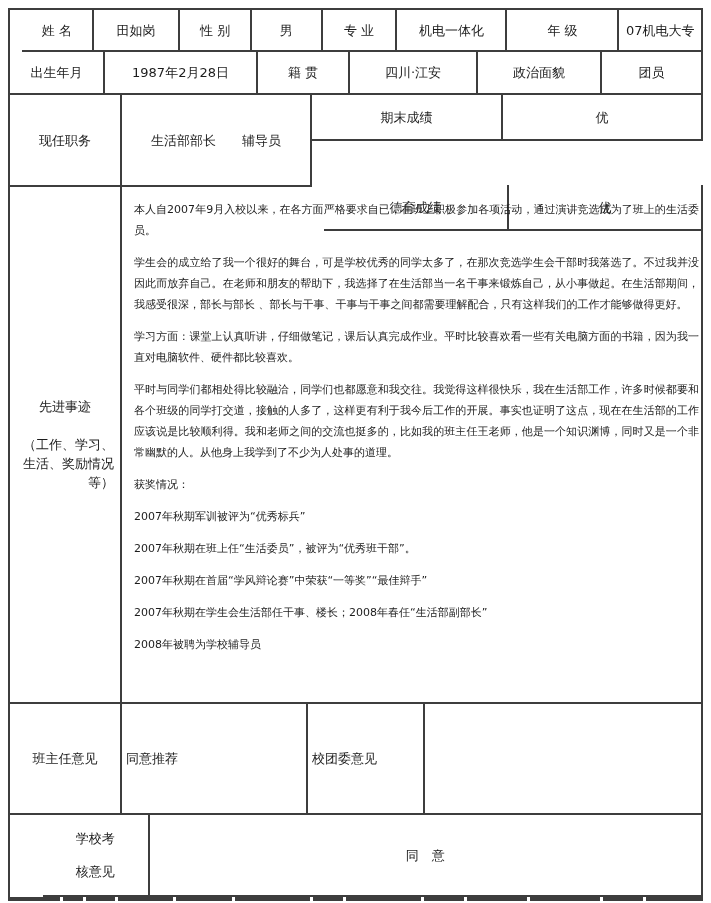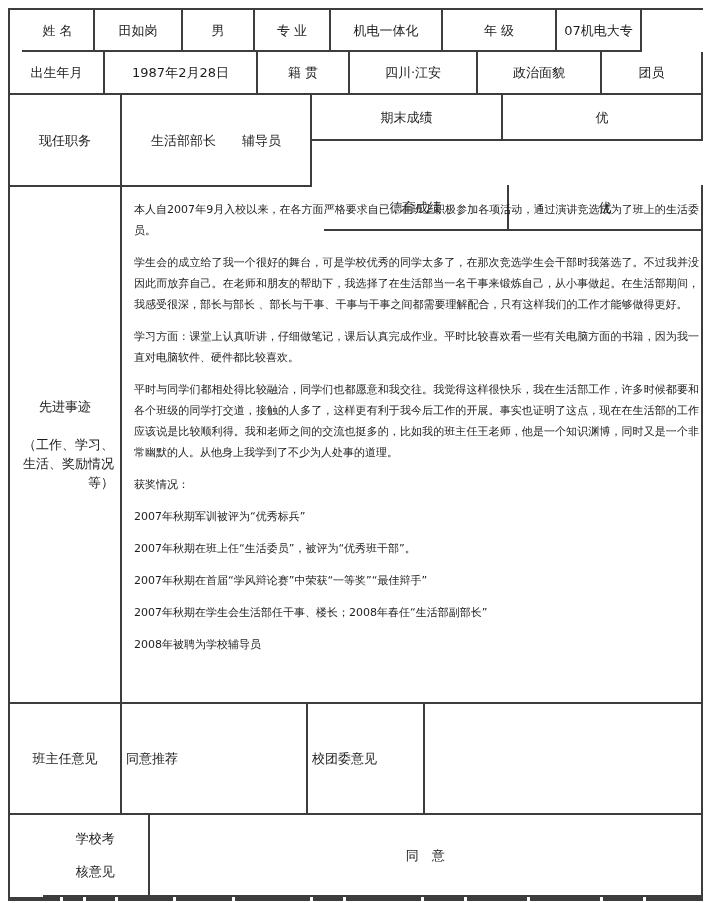--- a/index.html
+++ b/index.html
@@ -38,20 +38,21 @@
   .next-edge div{background:#3d3d3d;height:4px;}
 </style>
 </head>
 <body>
 
 <div class="tbl">
 
   <div class="row" style="height:42px;">
     <div class="cell c-center" style="width:73px;margin-left:12px;">姓 名</div>
     <div class="cell c-center" style="width:88px;">田如岗</div>
+    <div class="cell c-center" style="width:73px;">性 别</div>
     <div class="cell c-center" style="width:72px;">男</div>
     <div class="cell c-center" style="width:76px;">专 业</div>
     <div class="cell c-center" style="width:112px;">机电一体化</div>
     <div class="cell c-center" style="width:114px;">年 级</div>
     <div class="cell c-center" style="width:85px;">07机电大专</div>
   </div>
 
   <div class="row" style="height:43px;">
     <div class="cell c-center" style="width:95px;">出生年月</div>
     <div class="cell c-center" style="width:153px;">1987年2月28日</div>

